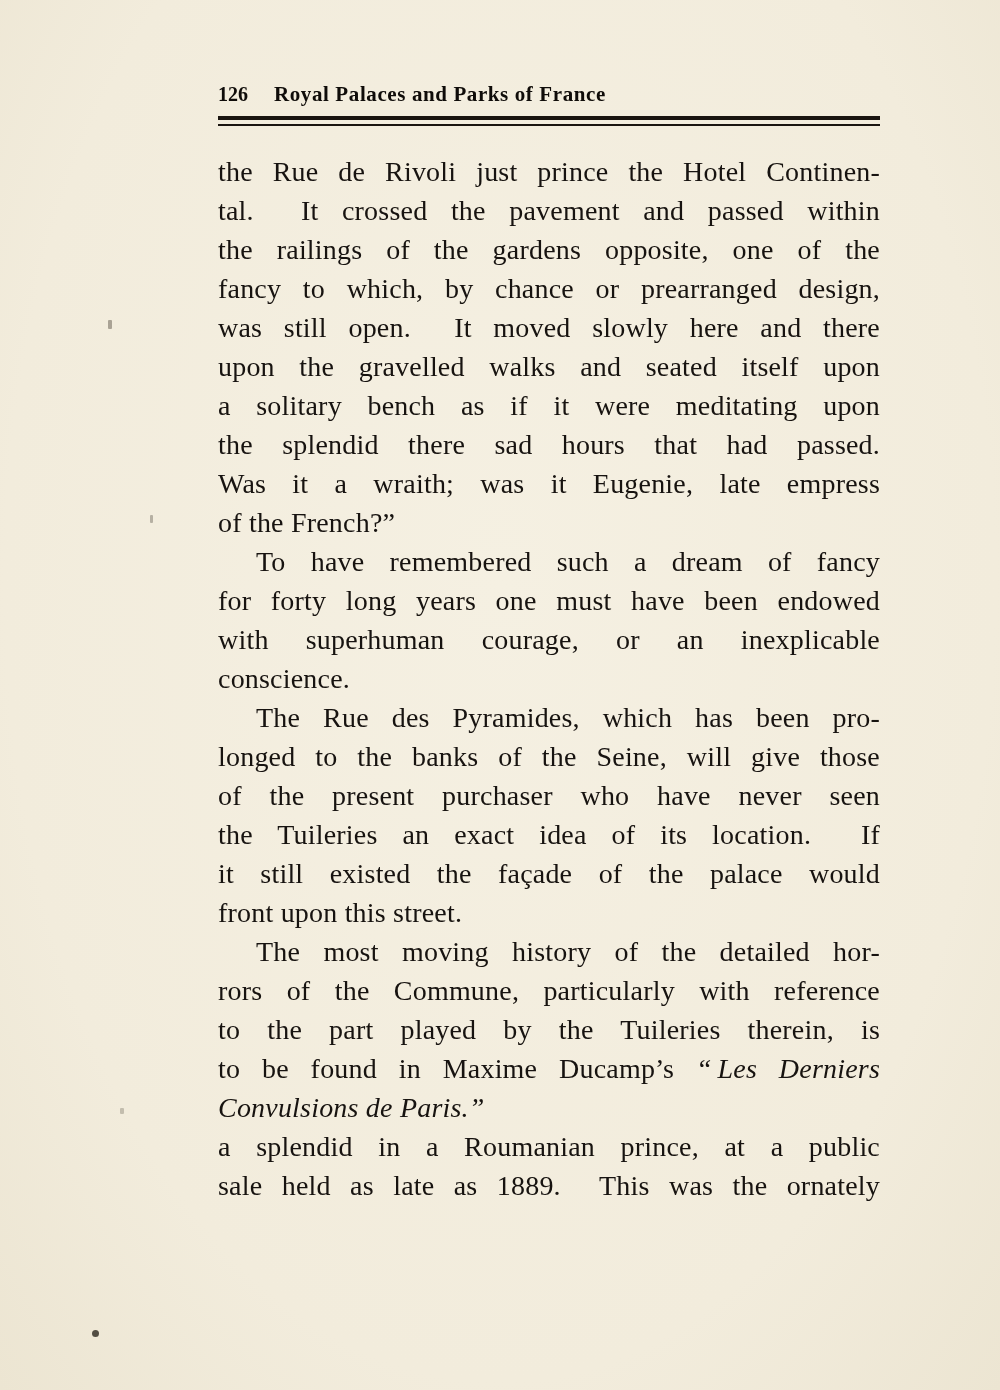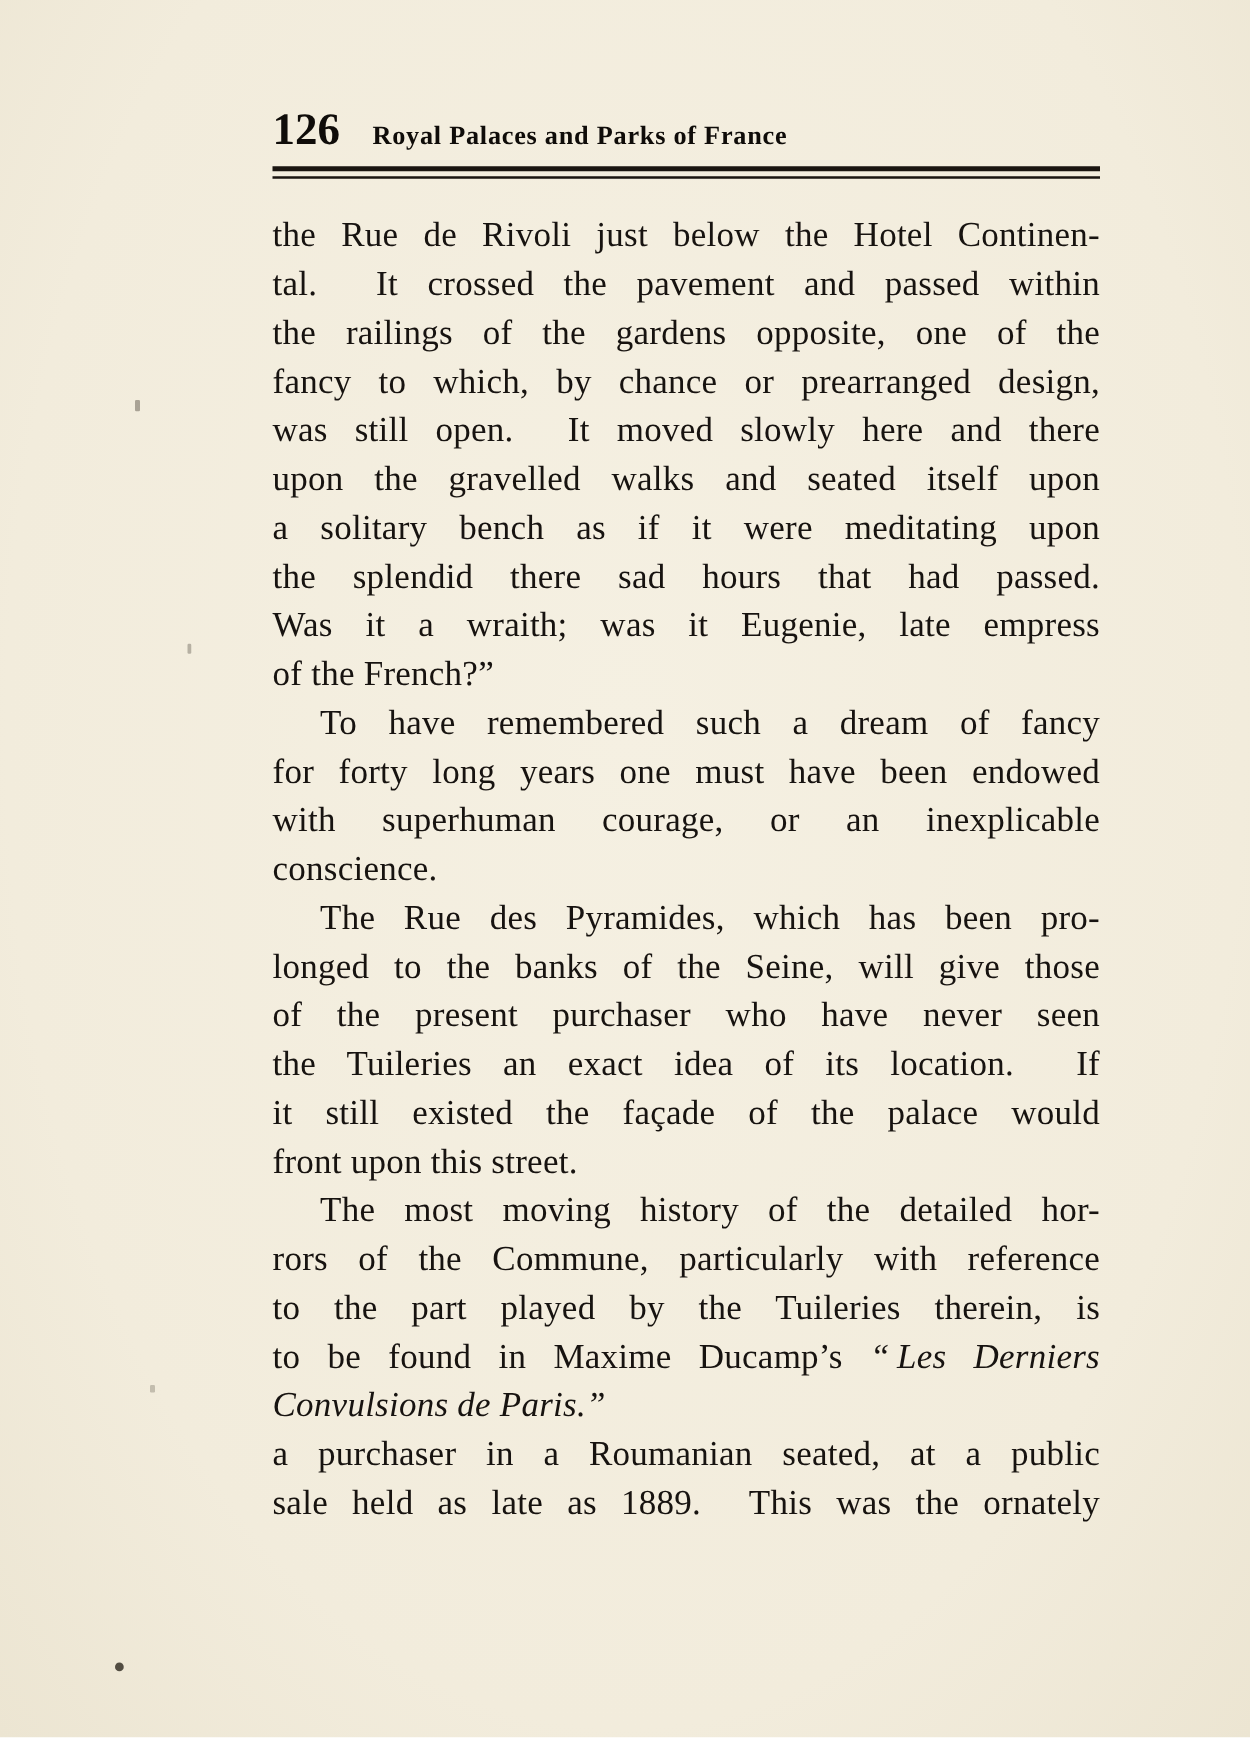--- a/index.html
+++ b/index.html
@@ -19,21 +19,21 @@
     width: 662px;
   }
   .header {
     display: flex;
     align-items: baseline;
     gap: 26px;
     font-weight: bold;
     color: #0f0c09;
     white-space: nowrap;
   }
-  .page-number { font-size: 36px; }
+  .page-number { font-size: 20px; }
   .running-title { font-size: 21px; letter-spacing: 0.6px; }
   .rule { margin-top: 9px; }
   .rule-top { height: 4px; background: #1a1510; }
   .rule-gap { height: 4px; }
   .rule-bottom { height: 2px; background: #1a1510; }
   .body-text {
     margin-top: 26px;
     font-size: 28px;
     line-height: 39px;
     letter-spacing: 0.2px;
@@ -74,21 +74,21 @@
       <span class="running-title">Royal Palaces and Parks of France</span>
     </div>
 
     <div class="rule">
       <div class="rule-top"></div>
       <div class="rule-gap"></div>
       <div class="rule-bottom"></div>
     </div>
 
     <div class="body-text">
-        <div class="line"><span>the Rue de Rivoli just below the Hotel Continen-</span></div>
+        <div class="line"><span>the Rue de Rivoli just prince the Hotel Continen-</span></div>
         <div class="line"><span>tal.  It crossed the pavement and passed within</span></div>
         <div class="line"><span>the railings of the gardens opposite, one of the</span></div>
         <div class="line"><span>fancy to which, by chance or prearranged design,</span></div>
         <div class="line"><span>was still open.  It moved slowly here and there</span></div>
         <div class="line"><span>upon the gravelled walks and seated itself upon</span></div>
         <div class="line"><span>a solitary bench as if it were meditating upon</span></div>
         <div class="line"><span>the splendid there sad hours that had passed.</span></div>
         <div class="line"><span>Was it a wraith; was it Eugenie, late empress</span></div>
         <div class="line last"><span>of the French?”</span></div>
         <div class="line indent"><span>To have remembered such a dream of fancy</span></div>
@@ -99,18 +99,18 @@
         <div class="line"><span>longed to the banks of the Seine, will give those</span></div>
         <div class="line"><span>of the present purchaser who have never seen</span></div>
         <div class="line"><span>the Tuileries an exact idea of its location.  If</span></div>
         <div class="line"><span>it still existed the façade of the palace would</span></div>
         <div class="line last"><span>front upon this street.</span></div>
         <div class="line indent"><span>The most moving history of the detailed hor-</span></div>
         <div class="line"><span>rors of the Commune, particularly with reference</span></div>
         <div class="line"><span>to the part played by the Tuileries therein, is</span></div>
         <div class="line"><span>to be found in Maxime Ducamp’s </span><span class="italic">“ Les Derniers</span></div>
         <div class="line last"><span class="italic">Convulsions de Paris.”</span></div>
-        <div class="line"><span>a purchaser in a Roumanian seated, at a public</span></div>
+        <div class="line"><span>a splendid in a Roumanian prince, at a public</span></div>
         <div class="line"><span>sale held as late as 1889.  This was the ornately</span></div>
       </div>
 
   </div>
 </div>
 
 </body></html>

